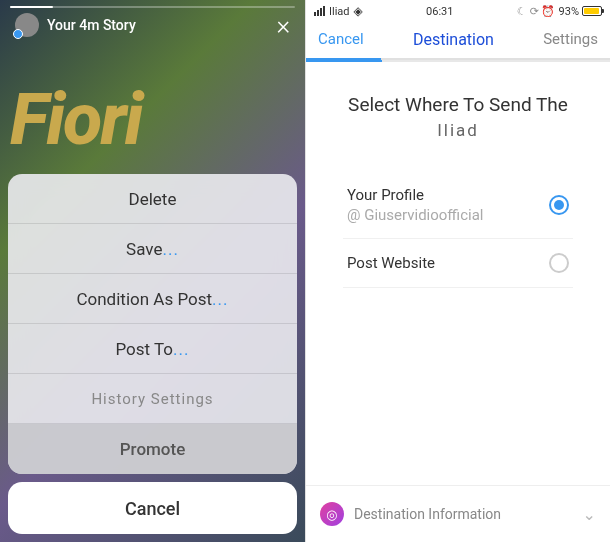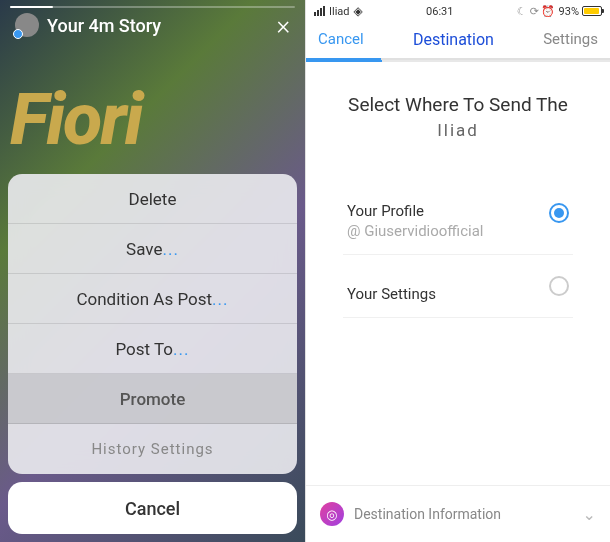--- a/index.html
+++ b/index.html
@@ -4,21 +4,21 @@
   <style>
     * { margin: 0; padding: 0; box-sizing: border-box; font-family: -apple-system, BlinkMacSystemFont, "Segoe UI", Roboto, Helvetica, Arial, sans-serif; }
     body { width: 610px; height: 542px; display: flex; background: #fff; overflow: hidden; }
     .left-panel { width: 305px; height: 542px; position: relative; background: linear-gradient(180deg, #3a4a5a 0%, #5a6a4a 40%, #4a5a6a 100%); overflow: hidden; }
     .left-bg { position: absolute; inset: 0; background: linear-gradient(135deg, #2a3a4a 0%, #5a7a3a 30%, #6a5a8a 60%, #3a4a5a 100%); }
     .bg-text { position: absolute; top: 77px; left: 10px; font-size: 72px; font-weight: 800; font-style: italic; color: #c9a94d; letter-spacing: -2px; }
     .top-bar { position: absolute; top: 0; left: 0; right: 0; height: 50px; display: flex; align-items: center; justify-content: space-between; padding: 0 15px; z-index: 5; }
     .top-left { display: flex; align-items: center; gap: 8px; }
     .avatar { width: 24px; height: 24px; border-radius: 50%; background: #888; position: relative; }
     .avatar-dot { position: absolute; bottom: -2px; left: -2px; width: 10px; height: 10px; border-radius: 50%; background: #3897f0; border: 1px solid #fff; }
-    .story-label { color: #fff; font-size: 18px; font-weight: 500; text-align: center; }
+    .story-label { color: #fff; font-size: 14px; font-weight: 500; text-align: center; }
     .close-x { color: #fff; font-size: 26px; font-weight: 300; cursor: pointer; }
     .progress-bar { position: absolute; top: 6px; left: 10px; right: 10px; height: 2px; background: rgba(255,255,255,0.3); border-radius: 2px; z-index: 5; }
     .progress-fill { width: 15%; height: 100%; background: #fff; border-radius: 2px; }
     .action-sheet { position: absolute; bottom: 0; left: 8px; right: 8px; z-index: 10; }
     .sheet-group { background: rgba(235,235,240,0.9); backdrop-filter: blur(10px); border-radius: 14px; overflow: hidden; margin-bottom: 8px; }
     .sheet-item { height: 50px; display: flex; align-items: center; justify-content: center; font-size: 17px; color: #333; border-bottom: 1px solid rgba(0,0,0,0.1); cursor: pointer; }
     .sheet-item:last-child { border-bottom: none; }
     .sheet-item.promote { background: rgba(200,200,205,0.95); font-weight: 500; color: #555; }
     .sheet-item.last { color: #888; letter-spacing: 1px; font-size: 15px; }
     .cancel-btn { background: #fff; border-radius: 14px; height: 52px; display: flex; align-items: center; justify-content: center; font-size: 18px; font-weight: 500; color: #333; margin-bottom: 8px; cursor: pointer; }
@@ -40,21 +40,21 @@
     .nav-center { font-size: 16px; color: #1d4ed8; font-weight: 400; }
     .nav-right { color: #888; font-size: 15px; cursor: pointer; }
     .tab-line { height: 2px; display: flex; }
     .tab-active { width: 25%; background: #3897f0; }
     .tab-rest { flex: 1; background: #e8e8e8; }
     .main-content { flex: 1; padding: 30px 37px 0; }
     .main-title { text-align: center; font-size: 19px; color: #333; font-weight: 400; line-height: 1.4; }
     .main-title .sub { font-size: 17px; color: #666; letter-spacing: 2px; }
     .options { margin-top: 30px; }
     .option-row { display: flex; align-items: center; justify-content: space-between; padding: 14px 4px; border-bottom: 1px solid #f0f0f0; cursor: pointer; }
-    .opt-left { display: flex; flex-direction: column; margin-top: 16px; }
+    .opt-left { display: flex; flex-direction: column; }
     .opt-title { font-size: 15px; color: #333; }
     .opt-sub { font-size: 15px; color: #aaa; margin-top: 2px; }
     .radio { width: 20px; height: 20px; border-radius: 50%; border: 2px solid #ccc; position: relative; }
     .radio.selected { border-color: #3897f0; }
     .radio.selected::after { content: ''; position: absolute; top: 3px; left: 3px; width: 10px; height: 10px; border-radius: 50%; background: #3897f0; }
     .footer-row { border-top: 1px solid #eee; padding: 16px 14px; display: flex; align-items: center; justify-content: space-between; cursor: pointer; }
     .footer-left { display: flex; align-items: center; gap: 10px; }
     .footer-icon { width: 24px; height: 24px; border-radius: 50%; background: linear-gradient(135deg, #e040a0, #a040e0); display: flex; align-items: center; justify-content: center; color: #fff; font-size: 13px; }
     .footer-text { font-size: 14px; color: #888; }
     .chevron { color: #bbb; font-size: 16px; }
@@ -89,25 +89,25 @@
           <span class="dots">...</span>
       </div>
       <div class="sheet-item">
         <span>Condition As Post</span>
           <span class="dots">...</span>
       </div>
       <div class="sheet-item">
         <span>Post To</span>
           <span class="dots">...</span>
       </div>
+      <div class="sheet-item last">
+        <span>History Settings</span>
+      </div>
       <div class="sheet-item promote">
         <span>Promote</span>
-      </div>
-      <div class="sheet-item last">
-        <span>History Settings</span>
       </div>
     </div>
     <div class="cancel-btn">
       <span>Cancel</span>
     </div>
   </div>
 </div>
 
 <div class="right-panel">
   <div class="status-bar">
@@ -152,21 +152,21 @@
     <div class="options">
       <div class="option-row">
         <div class="opt-left">
           <span class="opt-title">Your Profile</span>
           <span class="opt-sub">@ Giuservidioofficial</span>
         </div>
         <div class="radio selected"></div>
       </div>
       <div class="option-row">
         <div class="opt-left">
-          <span class="opt-title">Your Settings</span>
+          <span class="opt-title">Post Website</span>
         </div>
         <div class="radio"></div>
       </div>
     </div>
   </div>
 
   <div class="footer-row">
     <div class="footer-left">
       <div class="footer-icon">◎</div>
       <span class="footer-text">Destination Information</span>

